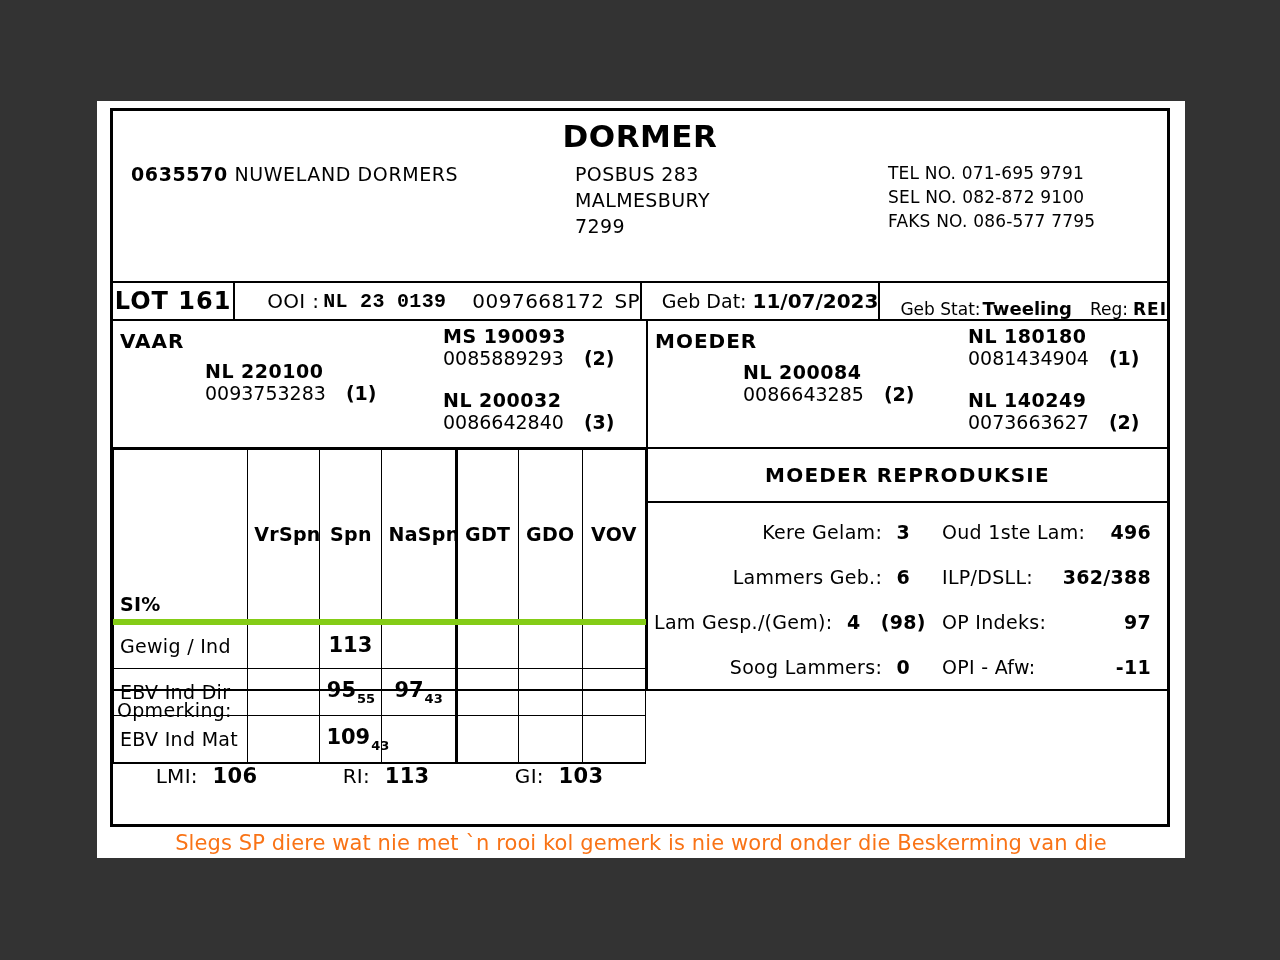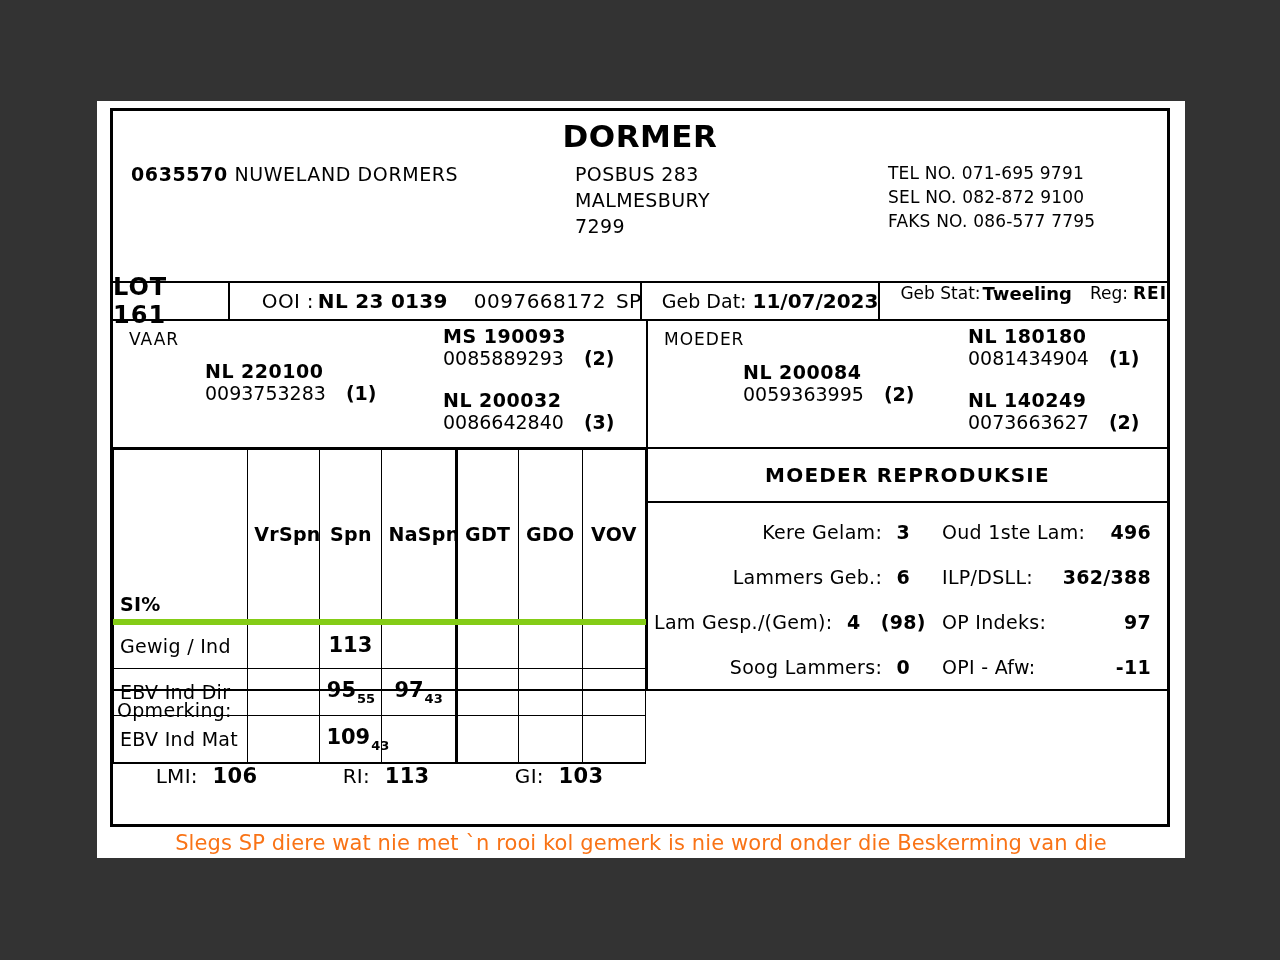--- a/index.html
+++ b/index.html
@@ -98,38 +98,38 @@
     height: 100%;
     border-right: 2px solid #000;
     box-sizing: border-box;
     display: flex; align-items: center;
     padding-left: 12px;
     font-size: 20px;
     letter-spacing: 0.3px;
     white-space: nowrap;
   }
   .ooi-cell .lbl { font-weight: normal; }
-  .ooi-cell .val { font-weight: bold; margin-left: 4px; }
+  .ooi-cell .val { font-weight: bold; margin-left: 4px; font-family: Liberation Mono, monospace; }
   .ooi-cell .reg { margin-left: 26px; font-weight: normal; letter-spacing: 0.5px; }
   .ooi-cell .sp  { margin-left: 10px; font-weight: normal; }
 
   .gebdat-cell {
     width: 232px;
     height: 100%;
     border-right: 2px solid #000;
     box-sizing: border-box;
     display: flex; align-items: center; justify-content: center;
     font-size: 19px; white-space: nowrap;
   }
   .gebdat-cell b { font-size: 20px; margin-left: 6px; }
   .gebstat-cell {
     flex: 1;
     height: 100%;
     box-sizing: border-box;
-    display: flex; align-items: flex-start; justify-content: center;
+    display: flex; align-items: flex-end; justify-content: center;
     font-size: 17px; white-space: nowrap;
   }
   .gebstat-cell b { font-size: 18px; margin-left: 2px; }
   .gebstat-cell .reglbl { margin-left: 18px; }
   .gebstat-cell .regval { font-weight: bold; margin-left: 5px; letter-spacing: 1px; }
 
   
   .ped {
     position: relative;
     height: 128px;
@@ -138,22 +138,22 @@
     display: flex;
   }
   .ped-half {
     width: 50%;
     position: relative;
     box-sizing: border-box;
   }
   .ped-half.left { border-right: 2px solid #000; width: 535px; }
   .ped-half.right { flex: 1; }
   .ped-title {
-    position: absolute; left: 16px; top: 8px;
-    font-size: 17px; font-weight: normal; letter-spacing: 1px;
+    position: absolute; left: 7px; top: 8px;
+    font-size: 20px; font-weight: bold; letter-spacing: 1px;
   }
   .parent {
     position: absolute;
     font-size: 19px;
   }
   .parent .nm { font-weight: bold; letter-spacing: 0.5px; display:block; }
   .parent .id { font-weight: normal; display:inline-block; }
   .parent .pn { font-weight: bold; display:inline-block; margin-left: 14px; }
 
   
@@ -362,21 +362,21 @@
         <span class="id">0086642840</span>
         <span class="pn">(3)</span>
       </div>
     </div>
 
     <div class="ped-half right">
       <div class="ped-title">MOEDER</div>
 
       <div class="parent p-dam">
         <span class="nm">NL  200084</span>
-        <span class="id">0059363995</span>
+        <span class="id">0086643285</span>
         <span class="pn">(2)</span>
       </div>
 
       <div class="parent p-gd1">
         <span class="nm">NL  180180</span>
         <span class="id">0081434904</span>
         <span class="pn">(1)</span>
       </div>
 
       <div class="parent p-gd2">

